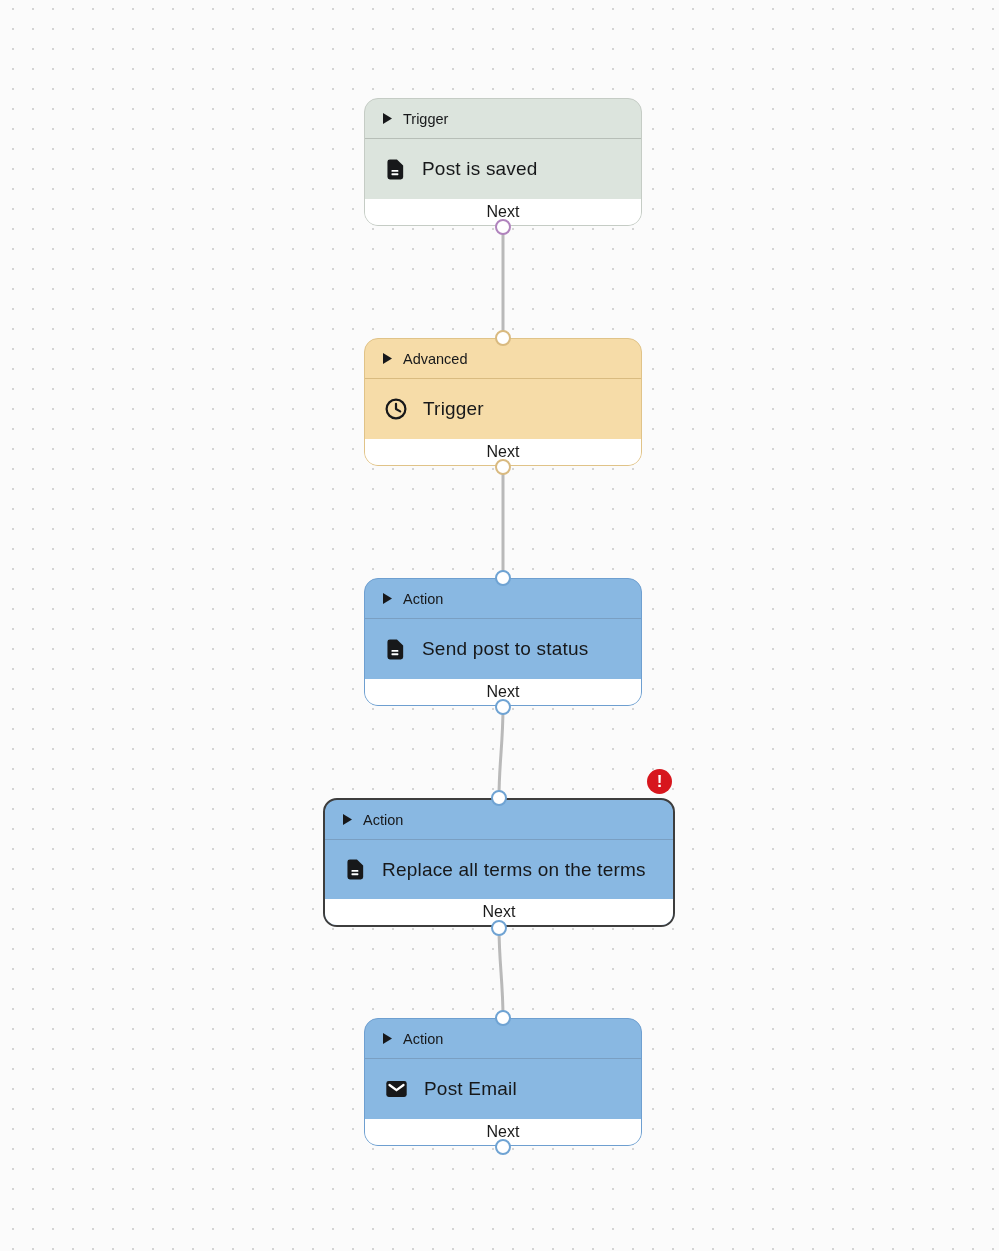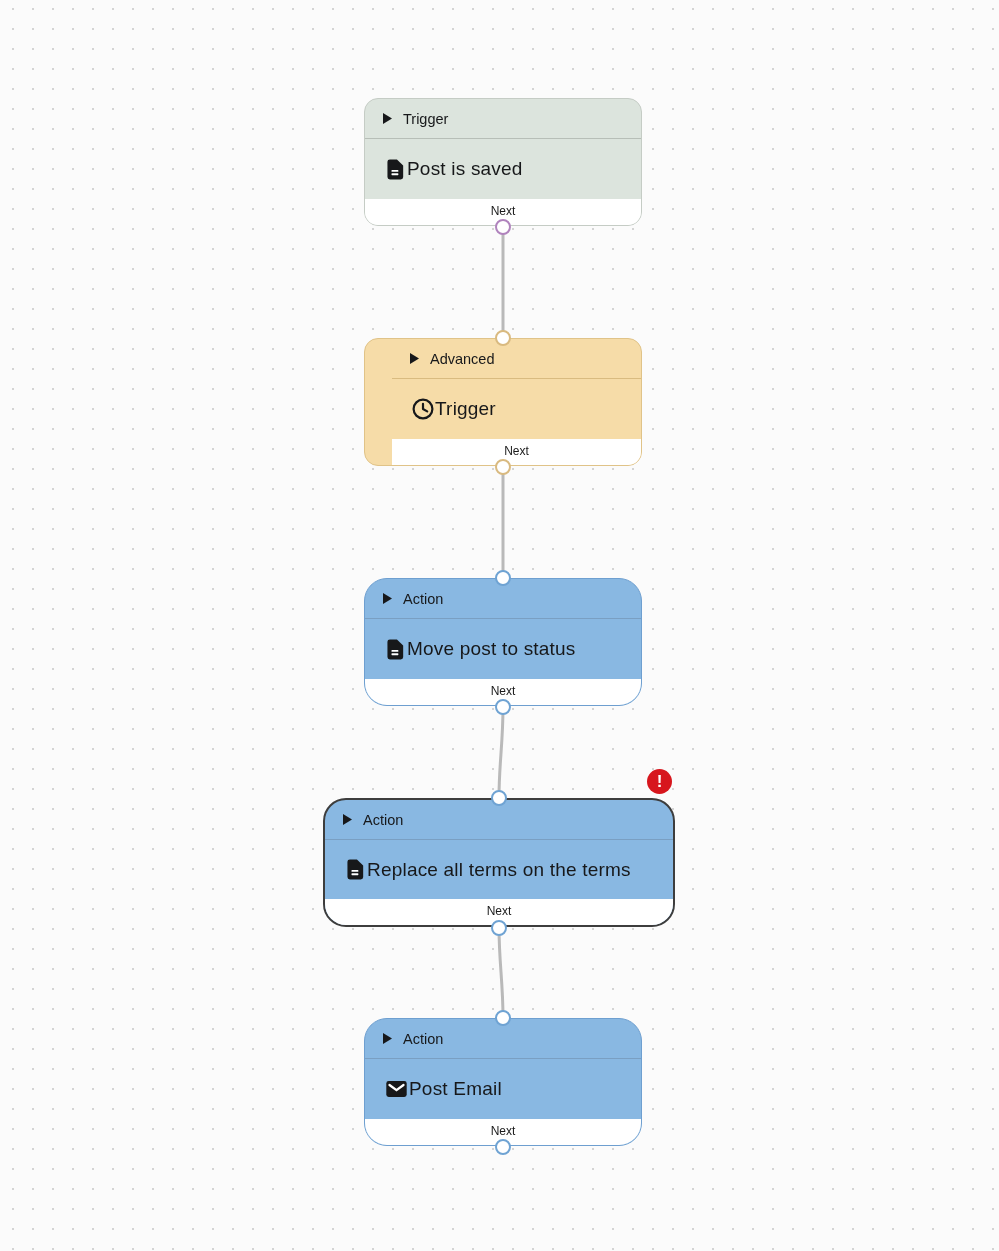--- a/index.html
+++ b/index.html
@@ -37,43 +37,43 @@
     display: flex; align-items: center;
     padding: 0 18px; gap: 11px;
     font-size: 14.5px;
     border-bottom: 1px solid transparent;
     box-sizing: border-box;
     cursor: pointer;
   }
   .node-body {
     flex: 1 1 auto;
     display: flex; align-items: center;
-    padding: 0 19px; 
+    padding: 0 19px; gap: 15px;
     font-size: 19px;
     letter-spacing: 0.2px;
     text-align: center;
   }
   .node-footer {
     flex: 0 0 26px;
     background: #ffffff;
     text-align: center;
-    font-size: 12px;
+    font-size: 16px;
     line-height: 25px;
     color: #1a1a1a;
   }
 
   .tri-icon { display: flex; align-items: center; }
   .body-icon { display: flex; align-items: center; }
 
   
   .node.trigger  { background: #dce4dd; border-color: #c5ccc5; }
   .node.trigger  .node-header { border-bottom-color: #b7beb7; }
-  .node.advanced { background: #f6dca8; border-color: #e0c388; padding-left: 27px; }
+  .node.advanced { background: #f6dca8; border-color: #e0c388; }
   .node.advanced .node-header { border-bottom-color: #d9bb80; }
-  .node.action   { background: #89b8e2; border-color: #6e9fd0; border-radius: 23px; }
+  .node.action   { background: #89b8e2; border-color: #6e9fd0; }
   .node.action   .node-header { border-bottom-color: #7a9fc2; }
   .node.selected { border: 2px solid #3d3d3d; }
 
   .port {
     position: absolute;
     left: 50%; transform: translateX(-50%);
     width: 12px; height: 12px;
     background: #ffffff;
     border: 2.5px solid #999;
     border-radius: 50%;
@@ -176,21 +176,21 @@
         <span>Action</span>
       </div>
       <div class="node-body">
         <span class="body-icon">
           <svg width="23" height="23" viewBox="0 0 24 24">
             <path fill="#17181a" d="M6.2 1.5h7.3L20 7.8v12.1a2.6 2.6 0 0 1-2.6 2.6H6.2a2.6 2.6 0 0 1-2.6-2.6V4.1a2.6 2.6 0 0 1 2.6-2.6z"></path>
             <rect x="7.8" y="12.4" width="7.2" height="2" rx="0.6" fill="#ffffff"></rect>
             <rect x="7.8" y="15.9" width="7.2" height="2" rx="0.6" fill="#ffffff"></rect>
           </svg>
         </span>
-        <span>Move post to status</span>
+        <span>Send post to status</span>
       </div>
       <div class="node-footer">
         <span>Next</span>
       </div>
     </div>
     <div class="port port-in blue"></div>
     <div class="port port-out blue"></div>
   </div>
 
   <div class="node-group" style="left:323px; top:798px; width:352px; height:129px;">

